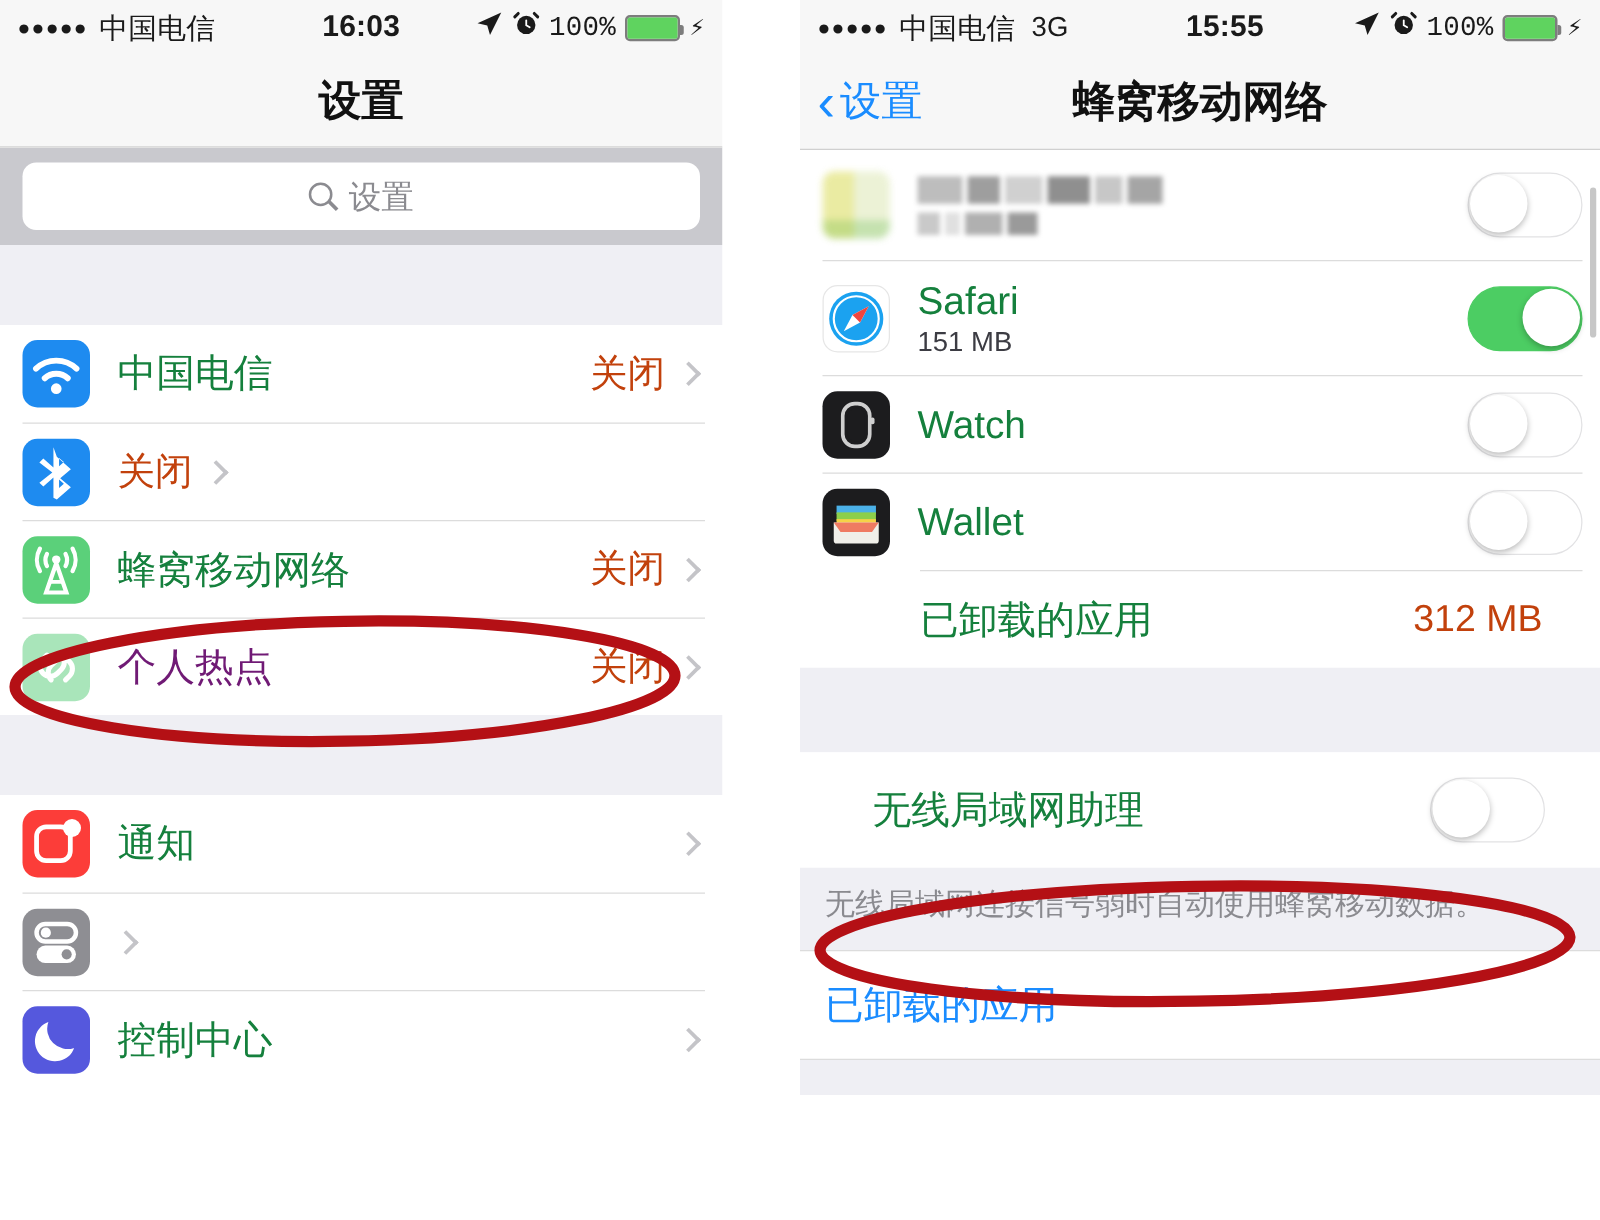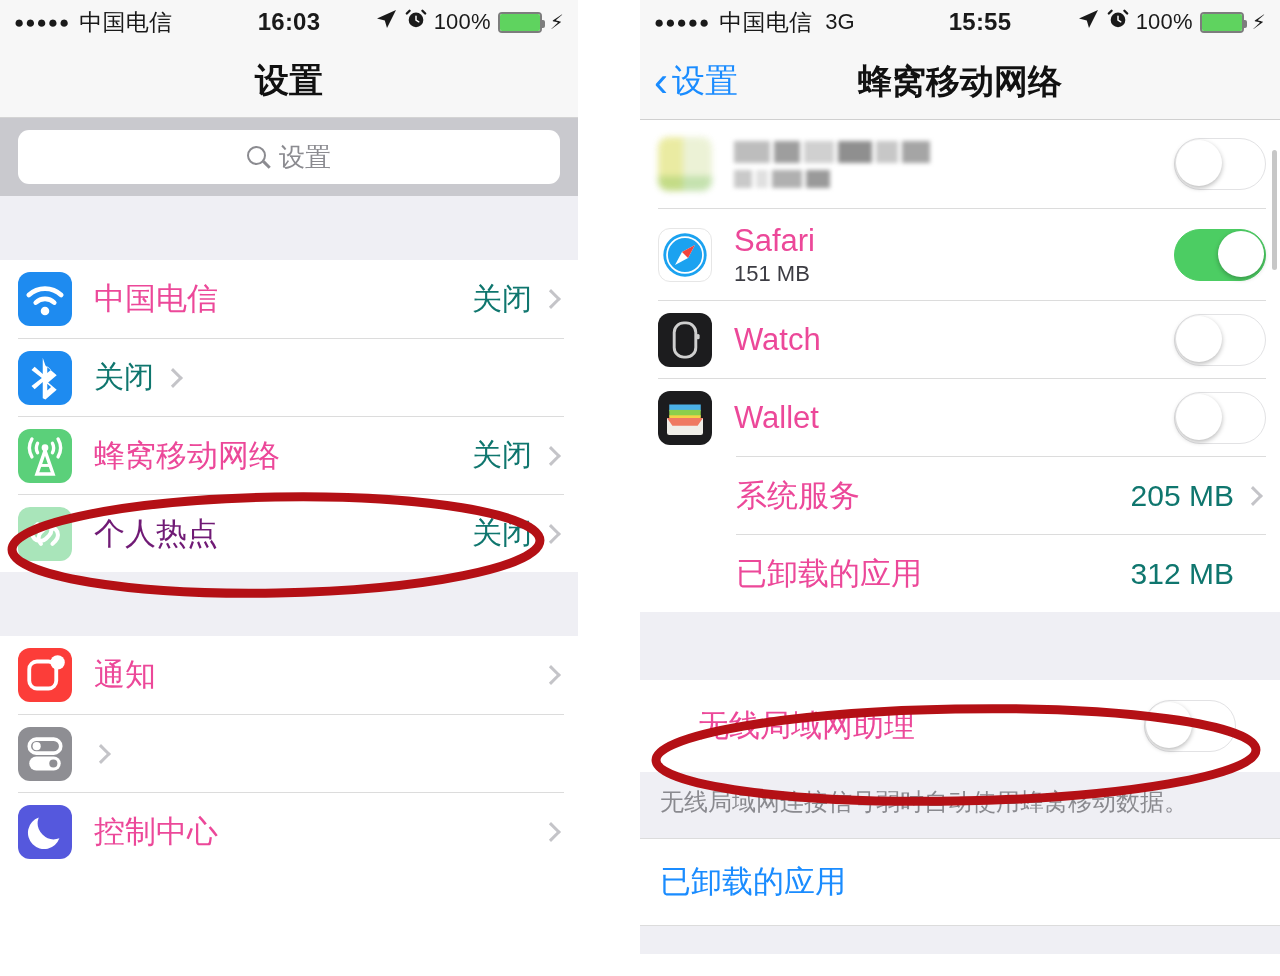--- a/index.html
+++ b/index.html
@@ -24,21 +24,21 @@
     padding: 0 14px; position: relative;
   }
   .sb-left { display: flex; align-items: center; gap: 9px; }
   .sb-dots { letter-spacing: 1px; font-size: 17px; line-height: 1; }
   .sb-carrier { font-size: 23px; }
   .sb-net { font-size: 22px; margin-left: 4px; }
   .sb-center {
     position: absolute; left: 0; right: 0; text-align: center;
     font-size: 24px; font-weight: bold; pointer-events: none;
   }
-  .sb-right { margin-left: auto; display: flex; align-items: center; gap: 7px; z-index: 2;}
+  .sb-right { margin-left: auto; display: flex; align-items: center; gap: 7px; z-index: 2; font-family: Liberation Mono, monospace;}
   .sb-pct { font-size: 22px; }
   .batt {
     width: 44px; height: 21px; border: 2px solid #7d7d7d; border-radius: 4px;
     position: relative; display: inline-block;
   }
   .batt::after {
     content: ""; position: absolute; right: -5px; top: 6px;
     width: 3px; height: 8px; background: #7d7d7d; border-radius: 0 2px 2px 0;
   }
   .batt i { display: block; height: 100%; background: #5fd35f; border-radius: 2px; }
@@ -90,24 +90,24 @@
   }
   .row + .row .rowinner { border-top: 1px solid #dcdcdc; }
   .rowinner {
     flex: 1; display: flex; align-items: center; min-height: 78px; gap: 0;
   }
   .appicon {
     width: 54px; height: 54px; border-radius: 12px; flex: none;
     display: flex; align-items: center; justify-content: center;
     margin-right: 22px;
   }
-  .label { font-size: 31px; color: #ec4899; flex: 1; }
+  .label { font-size: 31px; color: #15803d; flex: 1; }
   .label.dim { color: #701a75; }
   .sublabel { font-size: 22px; color: #3c3c43; margin-top: 2px; }
-  .value { font-size: 30px; color: #0f766e; margin-right: 12px; }
+  .value { font-size: 30px; color: #c2410c; margin-right: 12px; }
   .chev-r {
     width: 14px; height: 14px; border-right: 3px solid #c4c4c8;
     border-top: 3px solid #c4c4c8; transform: rotate(45deg); flex: none;
     margin-right: 6px;
   }
   .chev-r.hidden { visibility: hidden; }
   .stack { flex: 1; display: flex; flex-direction: column; justify-content: center; }
 
   
   .toggle {
@@ -430,27 +430,20 @@
                 <path d="M4 12h16l-2.4 3.4H6.4z" fill="#ef7a62"></path>
               </svg>
           </span>
           <span class="label">Wallet</span>
           <span class="toggle">
               <span class="knob"></span>
             </span>
         </div>
       </div>
 
-      <div class="row" style="padding-left:96px">
-        <div class="rowinner">
-          <span class="label">系统服务</span>
-          <span class="value">205 MB</span>
-          <span class="chev-r"></span>
-        </div>
-      </div>
 
       <div class="row" style="padding-left:96px">
         <div class="rowinner">
           <span class="label">已卸载的应用</span>
           <span class="value">312 MB</span>
           <span class="chev-r hidden"></span>
         </div>
       </div>
     </div>
 

